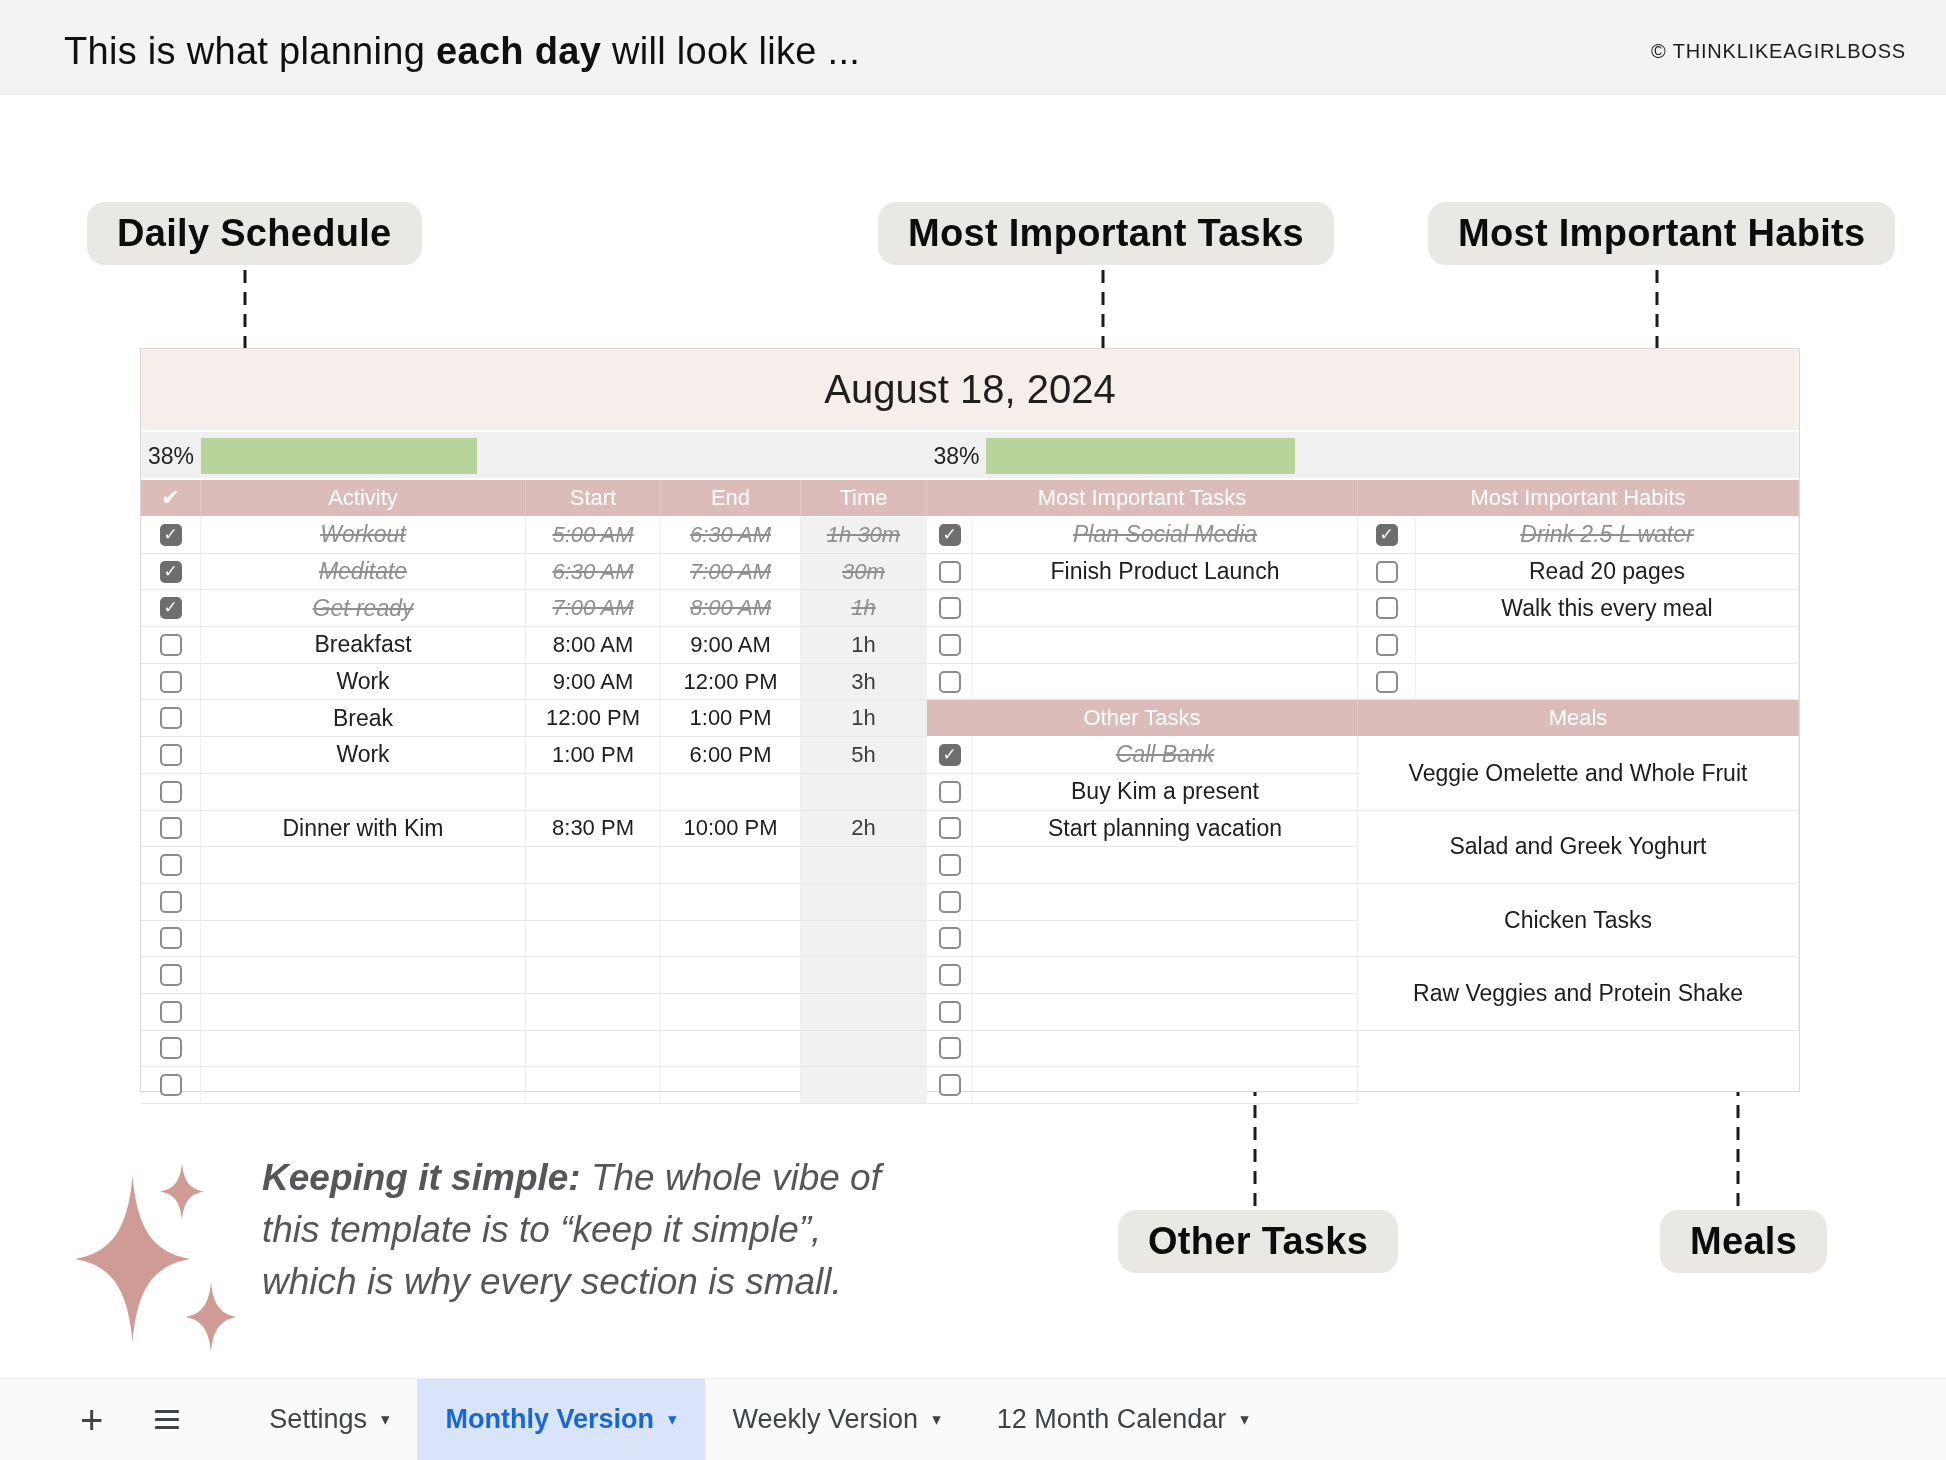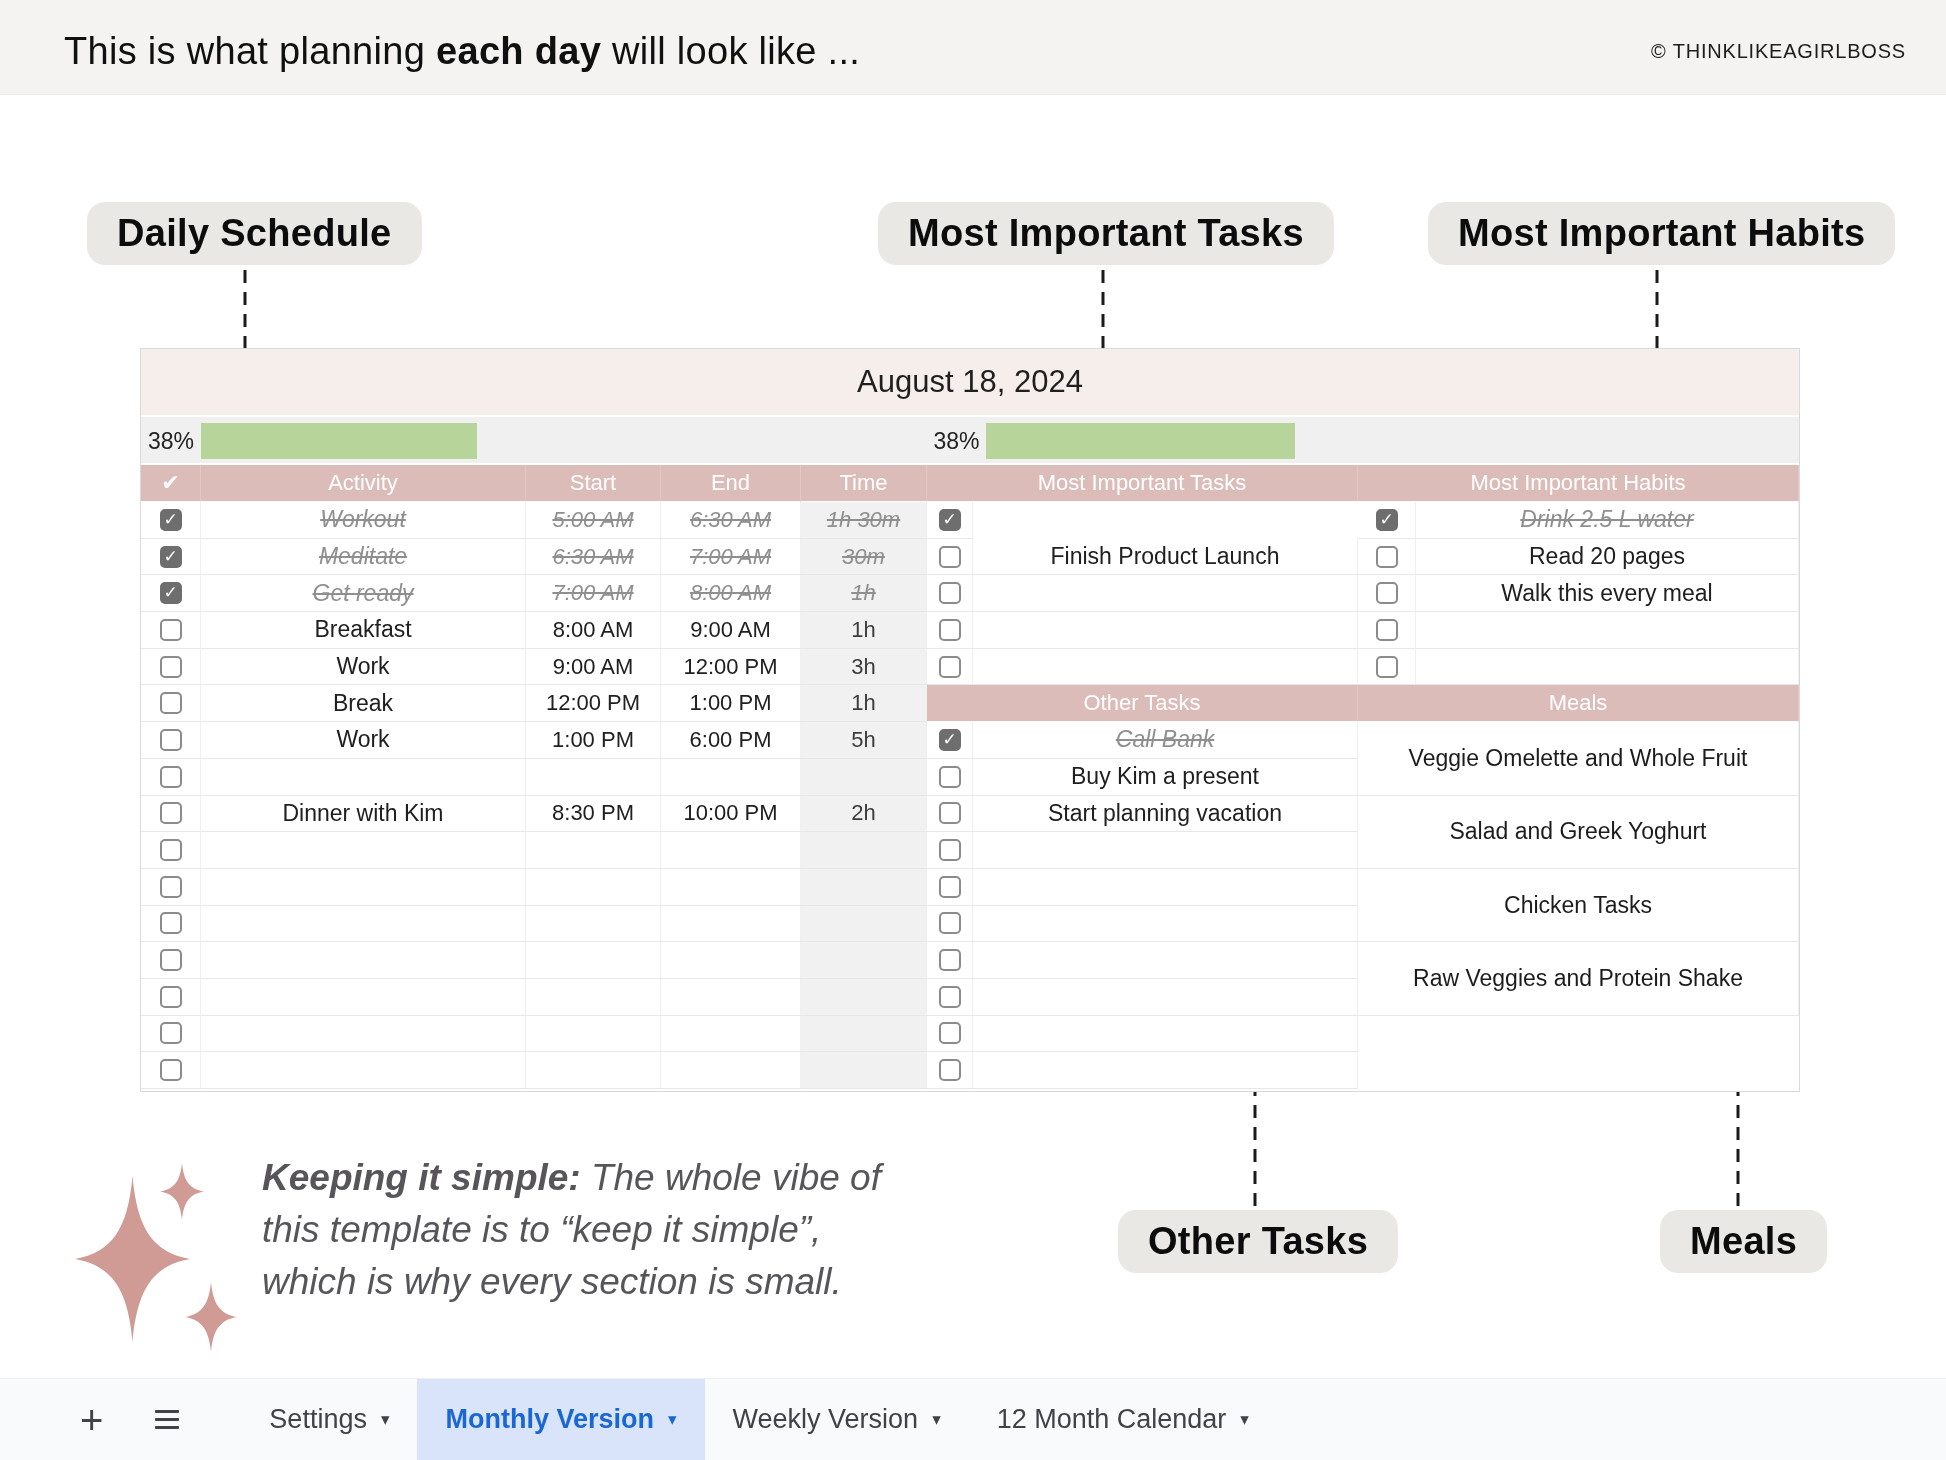--- a/index.html
+++ b/index.html
@@ -29,22 +29,22 @@
   .co-meals{left:1660px;top:1210px}
 
   
   .arrows{position:absolute;left:0;top:0;width:1946px;height:1460px;pointer-events:none}
   .arrows line{stroke:#1b1b1b;stroke-width:3;stroke-dasharray:13 9}
   .arrows polygon{fill:#1b1b1b}
 
   
   .sheet{position:absolute;left:140px;top:348px;width:1660px;height:744px;
     border:1px solid #d9d9d9;background:#fff}
-  .date-row{height:68px;background:var(--date-bg);border-bottom:2px solid #fff;
-    display:flex;align-items:center;justify-content:center;font-size:31px;font-weight:500;color:#1f1f1f}
+  .date-row{height:83px;background:var(--date-bg);border-bottom:2px solid #fff;
+    display:flex;align-items:center;justify-content:center;font-size:40px;font-weight:500;color:#1f1f1f}
   .progress-row{position:relative;height:48px;background:var(--track);border-bottom:2px solid #fff}
   .pct{position:absolute;top:0;height:48px;display:flex;align-items:center;justify-content:center;
     font-size:23px;color:#222;font-weight:500}
   .pct.l{left:0;width:60px}.pct.r{left:786px;width:59px}
   .ptrack{position:absolute;top:6px;height:36px;background:var(--track)}
   .ptrack.l{left:60px;width:726px}.ptrack.r{left:845px;width:813px}
   .pfill{height:100%;background:var(--green)}
 
   .grid{display:grid;width:1658px;
     grid-template-columns:60px 325px 135px 140px 126px 46px 385px 58px 383px;
@@ -253,20 +253,21 @@
         <div class="gcell cbcell" style="grid-area: 17 / 1;">
           <span class="cb"></span>
         </div>
         <div class="gcell txt" style="grid-area: 17 / 2;"></div>
         <div class="gcell small" style="grid-area: 17 / 3;"></div>
         <div class="gcell small" style="grid-area: 17 / 4;"></div>
         <div class="gcell timecell" style="grid-area: 17 / 5;"></div>
         <div class="gcell cbcell" style="grid-area: 2 / 6;">
           <span class="cb on"></span>
         </div>
+        <div class="gcell txt done" style="grid-area: 2 / 7;">Plan Social Media</div>
         <div class="gcell cbcell" style="grid-area: 3 / 6;">
           <span class="cb"></span>
         </div>
         <div class="gcell txt" style="grid-area: 3 / 7;">Finish Product Launch</div>
         <div class="gcell cbcell" style="grid-area: 4 / 6;">
           <span class="cb"></span>
         </div>
         <div class="gcell txt" style="grid-area: 4 / 7;"></div>
         <div class="gcell cbcell" style="grid-area: 5 / 6;">
           <span class="cb"></span>

